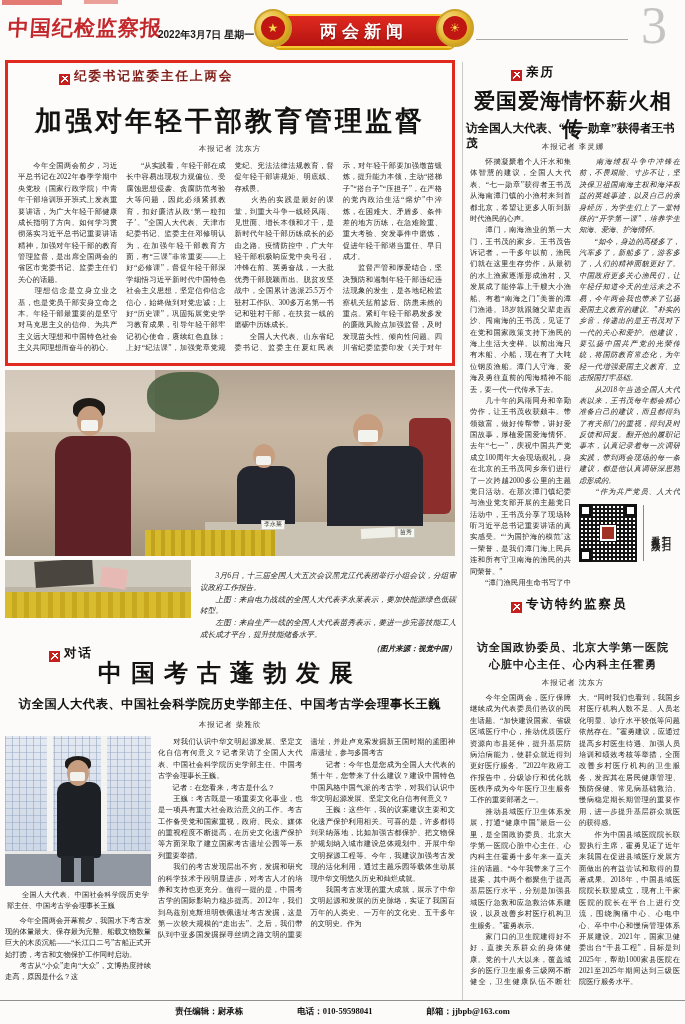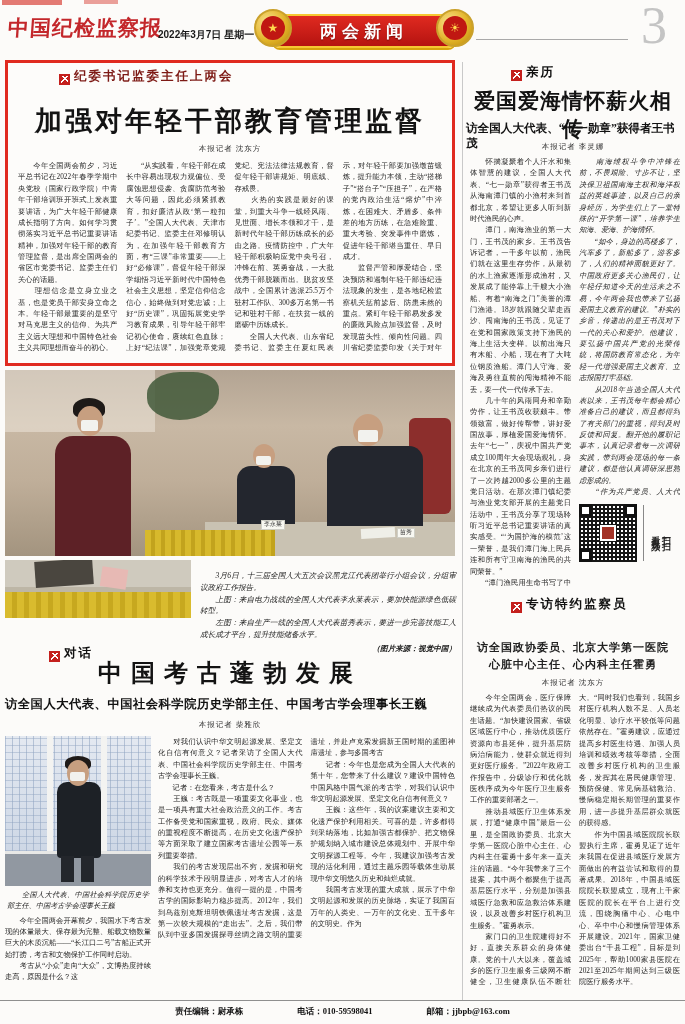--- a/index.html
+++ b/index.html
@@ -73,38 +73,38 @@
             background:repeating-linear-gradient(90deg,#d9bb2e 0 7px,#c7a81f 7px 12px);}
   .ps-paper{position:absolute;left:96px;top:8px;width:26px;height:20px;background:#e7b9b4;transform:rotate(8deg);}
   .ps-dark{position:absolute;left:30px;top:0;width:58px;height:26px;background:#4a463f;transform:rotate(-4deg);}
   .lead-caption{left:200px;top:558px;width:256px;}
   .caption-credit{text-align:right;font-style:italic;font-size:7.6px;font-weight:bold;margin-top:3px;}
   .divider-v{left:462px;top:62px;width:1px;height:938px;background:#c9c9c9;}
   
   .dlg-kicker{left:8px;top:645px;}
   .dlg-headline{left:5px;top:657px;width:450px;text-align:center;font-size:24px;font-weight:900;
                 letter-spacing:9px;color:#131313;font-family:"Liberation Sans",sans-serif;}
-  .dlg-subtitle{left:5px;top:696px;width:450px;font-size:12.3px;font-weight:bold;
+  .dlg-subtitle{left:5px;top:696px;width:450px;text-align:center;font-size:12.3px;font-weight:bold;
                 letter-spacing:.5px;color:#111;}
   .dlg-byline{left:5px;top:720px;width:450px;}
   .dlg-row{left:5px;top:736px;width:450px;height:262px;display:flex;gap:7px;}
   .dlg-col1{width:146px;flex:0 0 auto;display:flex;flex-direction:column;}
   .photo-portrait{position:relative;width:146px;height:150px;overflow:hidden;flex:0 0 auto;
       background:
         repeating-linear-gradient(90deg,rgba(143,163,192,.55) 0 1px,transparent 1px 7px),
         repeating-linear-gradient(0deg,rgba(143,163,192,.45) 0 1px,transparent 1px 7px),
         linear-gradient(#e4e9f1,#c7d2e2);}
   .pp-frame{position:absolute;top:0;width:6px;height:120px;background:#f3f3f1;}
   .pp-floor{position:absolute;left:0;bottom:0;width:100%;height:32px;background:#9198a1;
             border-top:3px solid #e8e8e6;}
   .pp-man{position:absolute;left:52px;top:46px;width:44px;height:76px;background:#1d2126;
           border-radius:10px 10px 4px 4px;}
   .pp-leg{position:absolute;top:120px;width:13px;height:26px;background:#23262b;}
   .dlg-photo-caption{margin:4px 2px 3px;font-size:7.2px;line-height:1.5;color:#1c1c1c;
-                     font-style:italic;text-align:justify;}
+                     text-align:justify;}
   .dlg-col1-text{flex:1;}
   .dlg-col23{flex:1;height:262px;column-count:2;column-gap:8px;}
   
   .qin-kicker{left:470px;top:64px;}
   .qin-headline{left:466px;top:87px;width:214px;text-align:center;font-size:21px;font-weight:900;
                 letter-spacing:1px;color:#131313;font-family:Liberation Serif, serif;}
   .qin-subtitle{left:466px;top:121px;width:214px;text-align:left;font-size:11.6px;font-weight:bold;color:#111;}
   .qin-byline{left:466px;top:142px;width:214px;}
   .qin-cols{left:470px;top:156px;width:210px;display:flex;gap:8px;}
   .qin-col{width:101px;flex:0 0 auto;}

